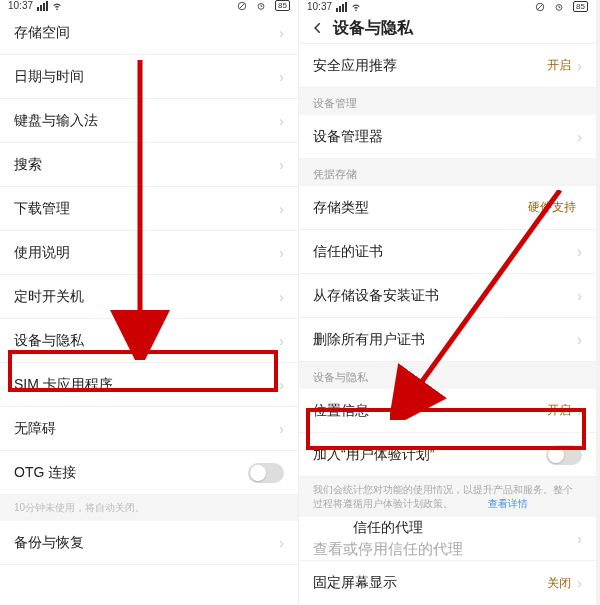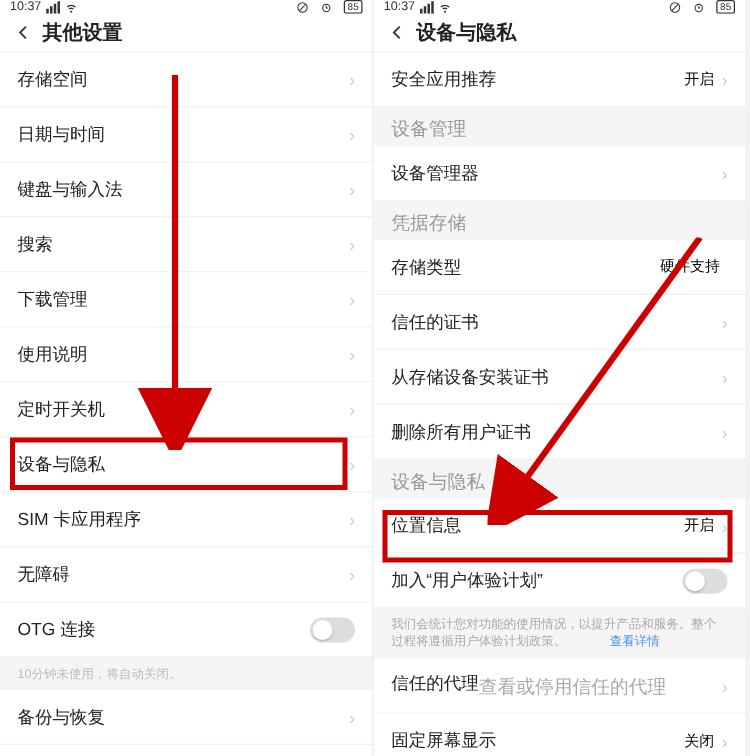--- a/index.html
+++ b/index.html
@@ -54,21 +54,21 @@
     width: 30px; height:30px;
     display:flex; align-items:center; justify-content:center;
     color:#333;
   }
   .title {
     font-size: 16px;
     font-weight: 600;
     color: #222;
   }
   .section-label {
-    font-size: 15px;
+    font-size: 11px;
     color: #999;
     padding: 8px 14px 4px;
     background: #f5f5f5;
   }
   .gap { height: 10px; background:#f5f5f5; }
   .row {
     background: #fff;
     min-height: 44px;
     padding: 10px 14px;
     display: flex;
@@ -83,21 +83,21 @@
     color: #222;
   }
   .row .sub {
     font-size: 15px;
     color: #aaa;
     margin-top: 2px;
     line-height: 1.3;
   }
   .row .value {
     font-size: 12px;
-    color: #000000;
+    color: #a16207;
     margin-right: 6px;
   }
   .row .right-side {
     display:flex; align-items:center;
   }
   .chev {
     color: #ccc;
     font-size: 14px;
   }
   .toggle {
@@ -121,21 +121,21 @@
     background: #f5f5f5;
   }
   .note a { color:#4a90e2; text-decoration:none;margin-left:32px; }
   .hint {
     font-size: 10px;
     color: #bbb;
     padding: 6px 14px;
     background:#f5f5f5;
   }
   .col {
-    display:flex; 
+    display:flex; flex-direction:column;align-items:center;
   }
   
   .redbox {
     position: absolute;
     border: 4px solid #c00;
     pointer-events: none;
     z-index: 50;
   }
   .arrow {
     position:absolute;
@@ -166,28 +166,20 @@
         <svg class="ico" viewBox="0 0 24 24">
             <circle cx="12" cy="12" r="9" fill="none" stroke="#333" stroke-width="2"></circle>
             <line x1="6" y1="18" x2="18" y2="6" stroke="#333" stroke-width="2"></line>
           </svg>
         <svg class="ico" viewBox="0 0 24 24">
             <circle cx="12" cy="13" r="7" fill="none" stroke="#333" stroke-width="2"></circle>
             <path d="M12 9v4h3" stroke="#333" stroke-width="2" fill="none"></path>
           </svg>
         <span style="border:1px solid #333;border-radius:2px;padding:0 2px;font-size:8px;">85</span>
       </div>
-    </div>
-    <div class="header">
-      <div class="back">
-        <svg width="14" height="14" viewBox="0 0 24 24">
-            <path d="M15 4l-8 8 8 8" stroke="#333" stroke-width="2.5" fill="none"></path>
-          </svg>
-      </div>
-      <div class="title">其他设置</div>
     </div>
 
     <div class="gap"></div>
     <div class="row">
         <span class="label">存储空间</span>
         <span class="chev">›</span>
       </div>
     <div class="row">
         <span class="label">日期与时间</span>
         <span class="chev">›</span>

